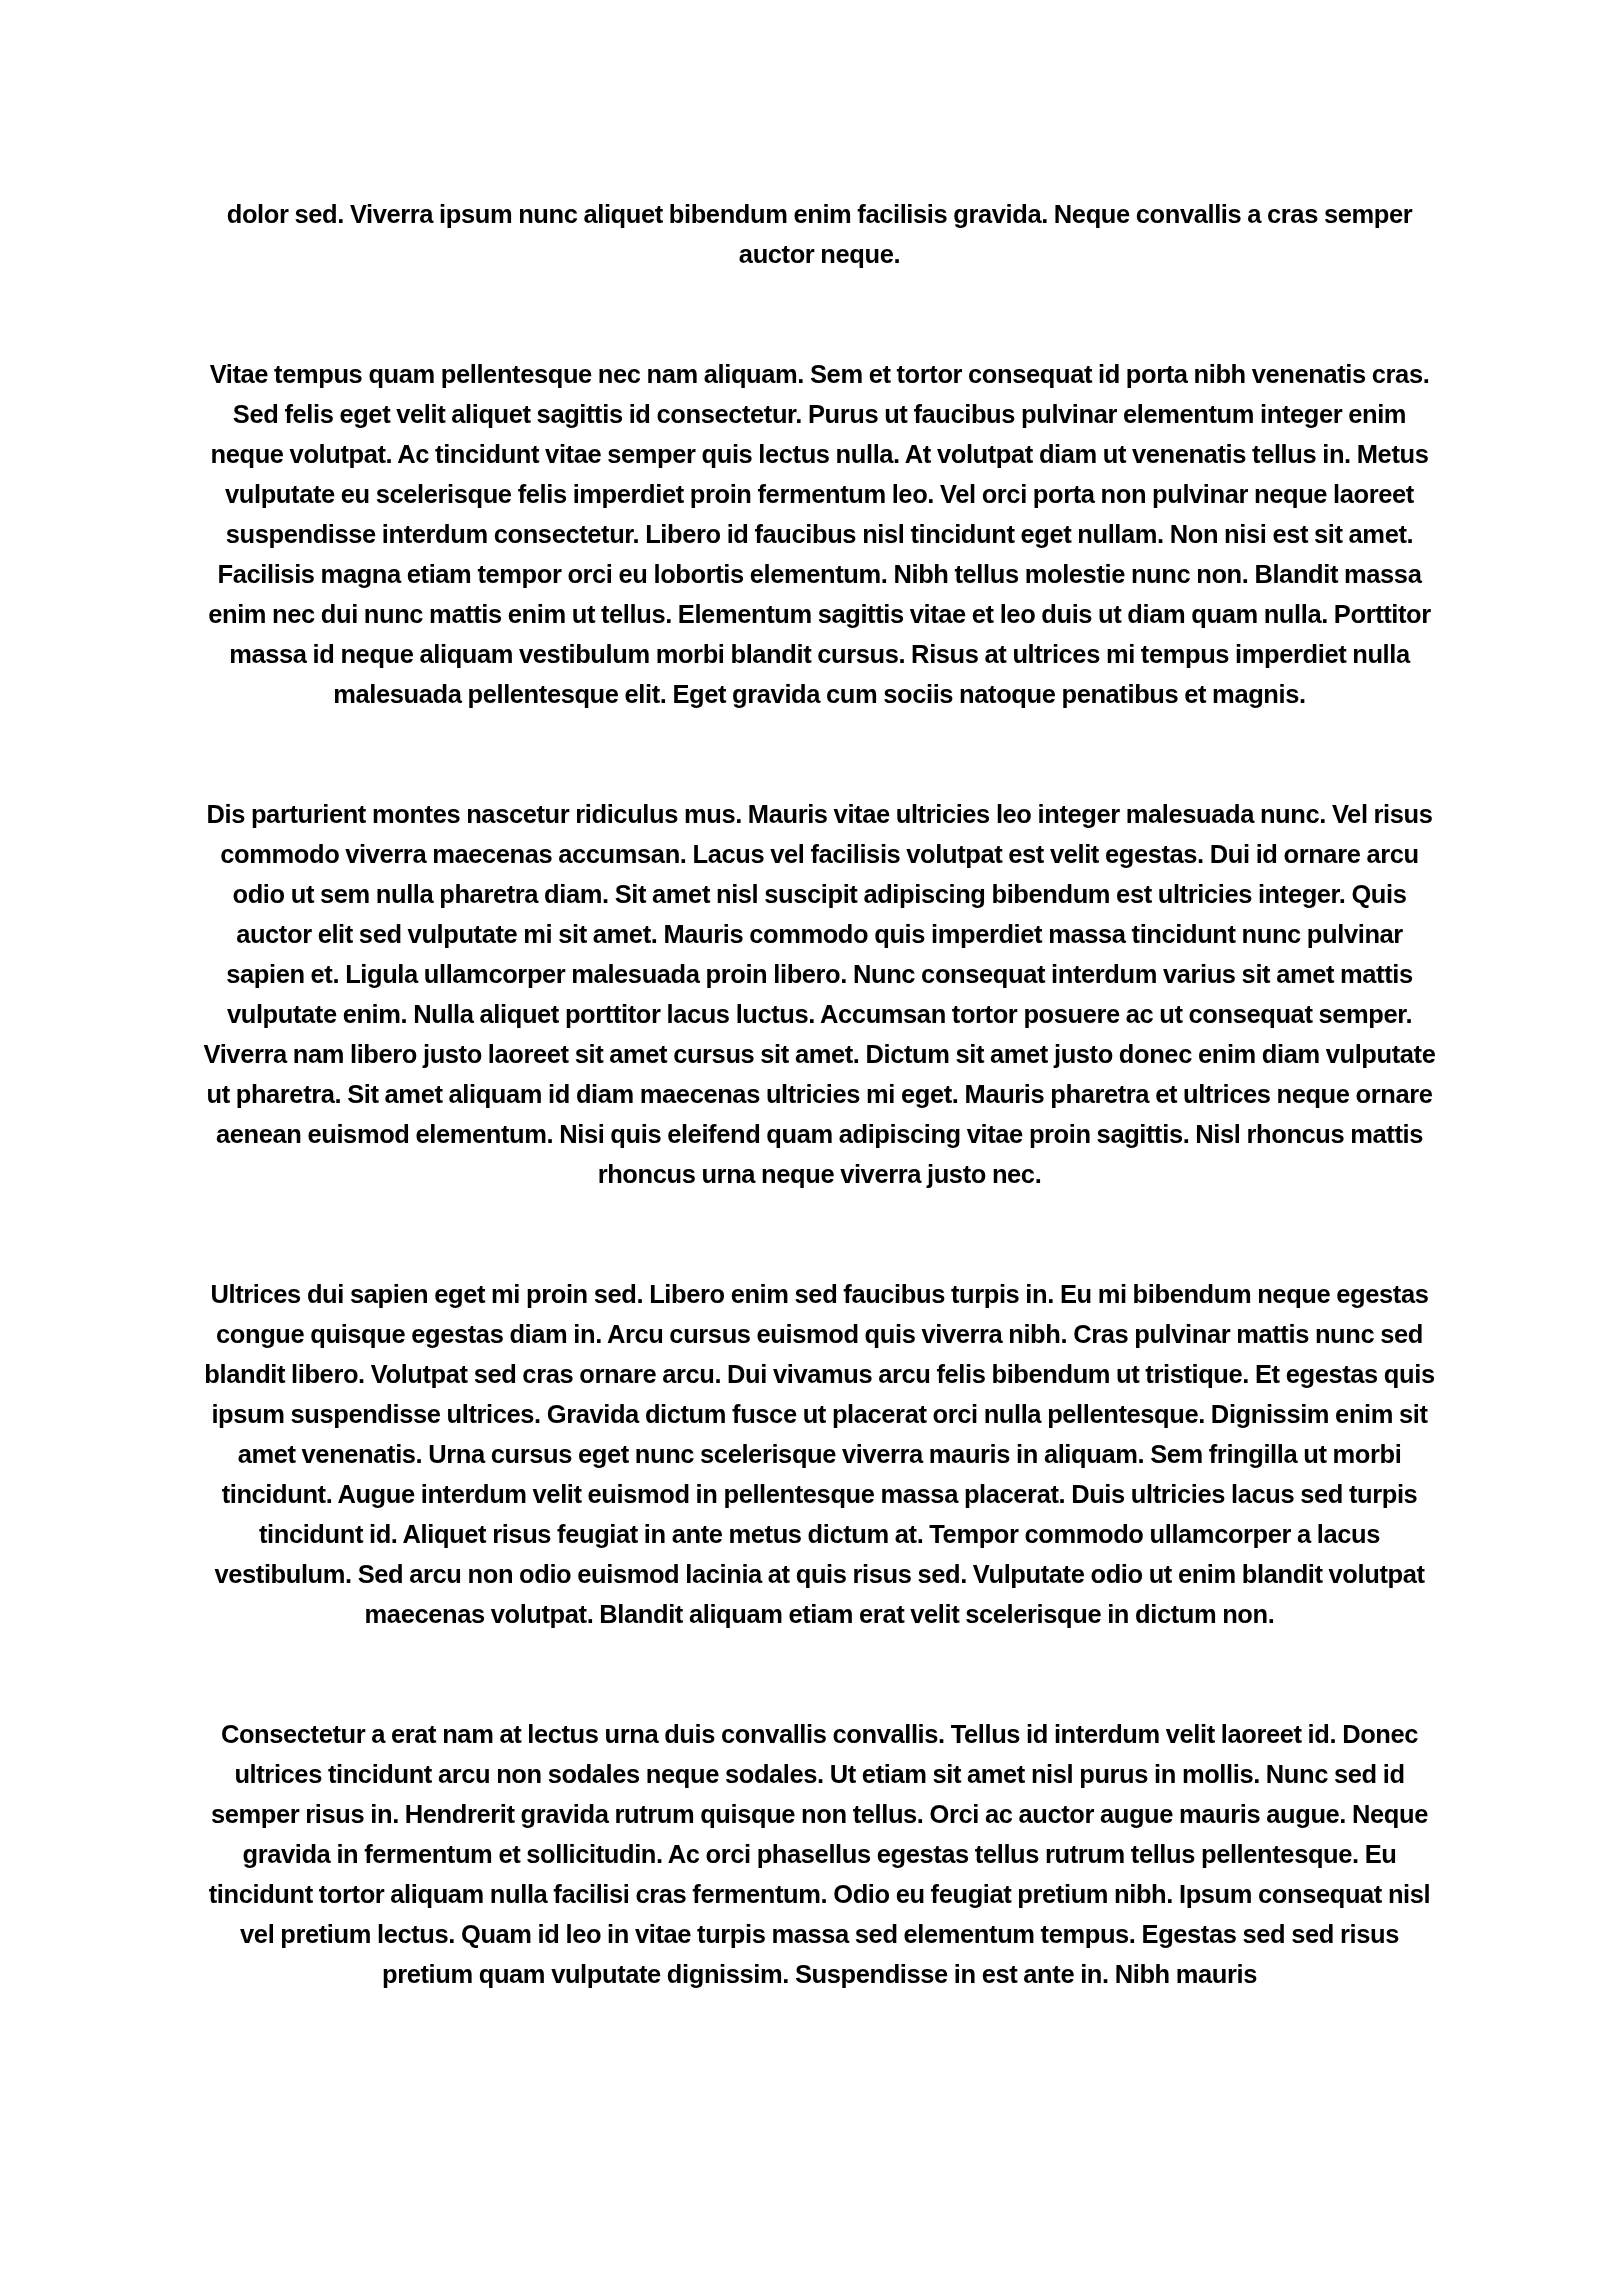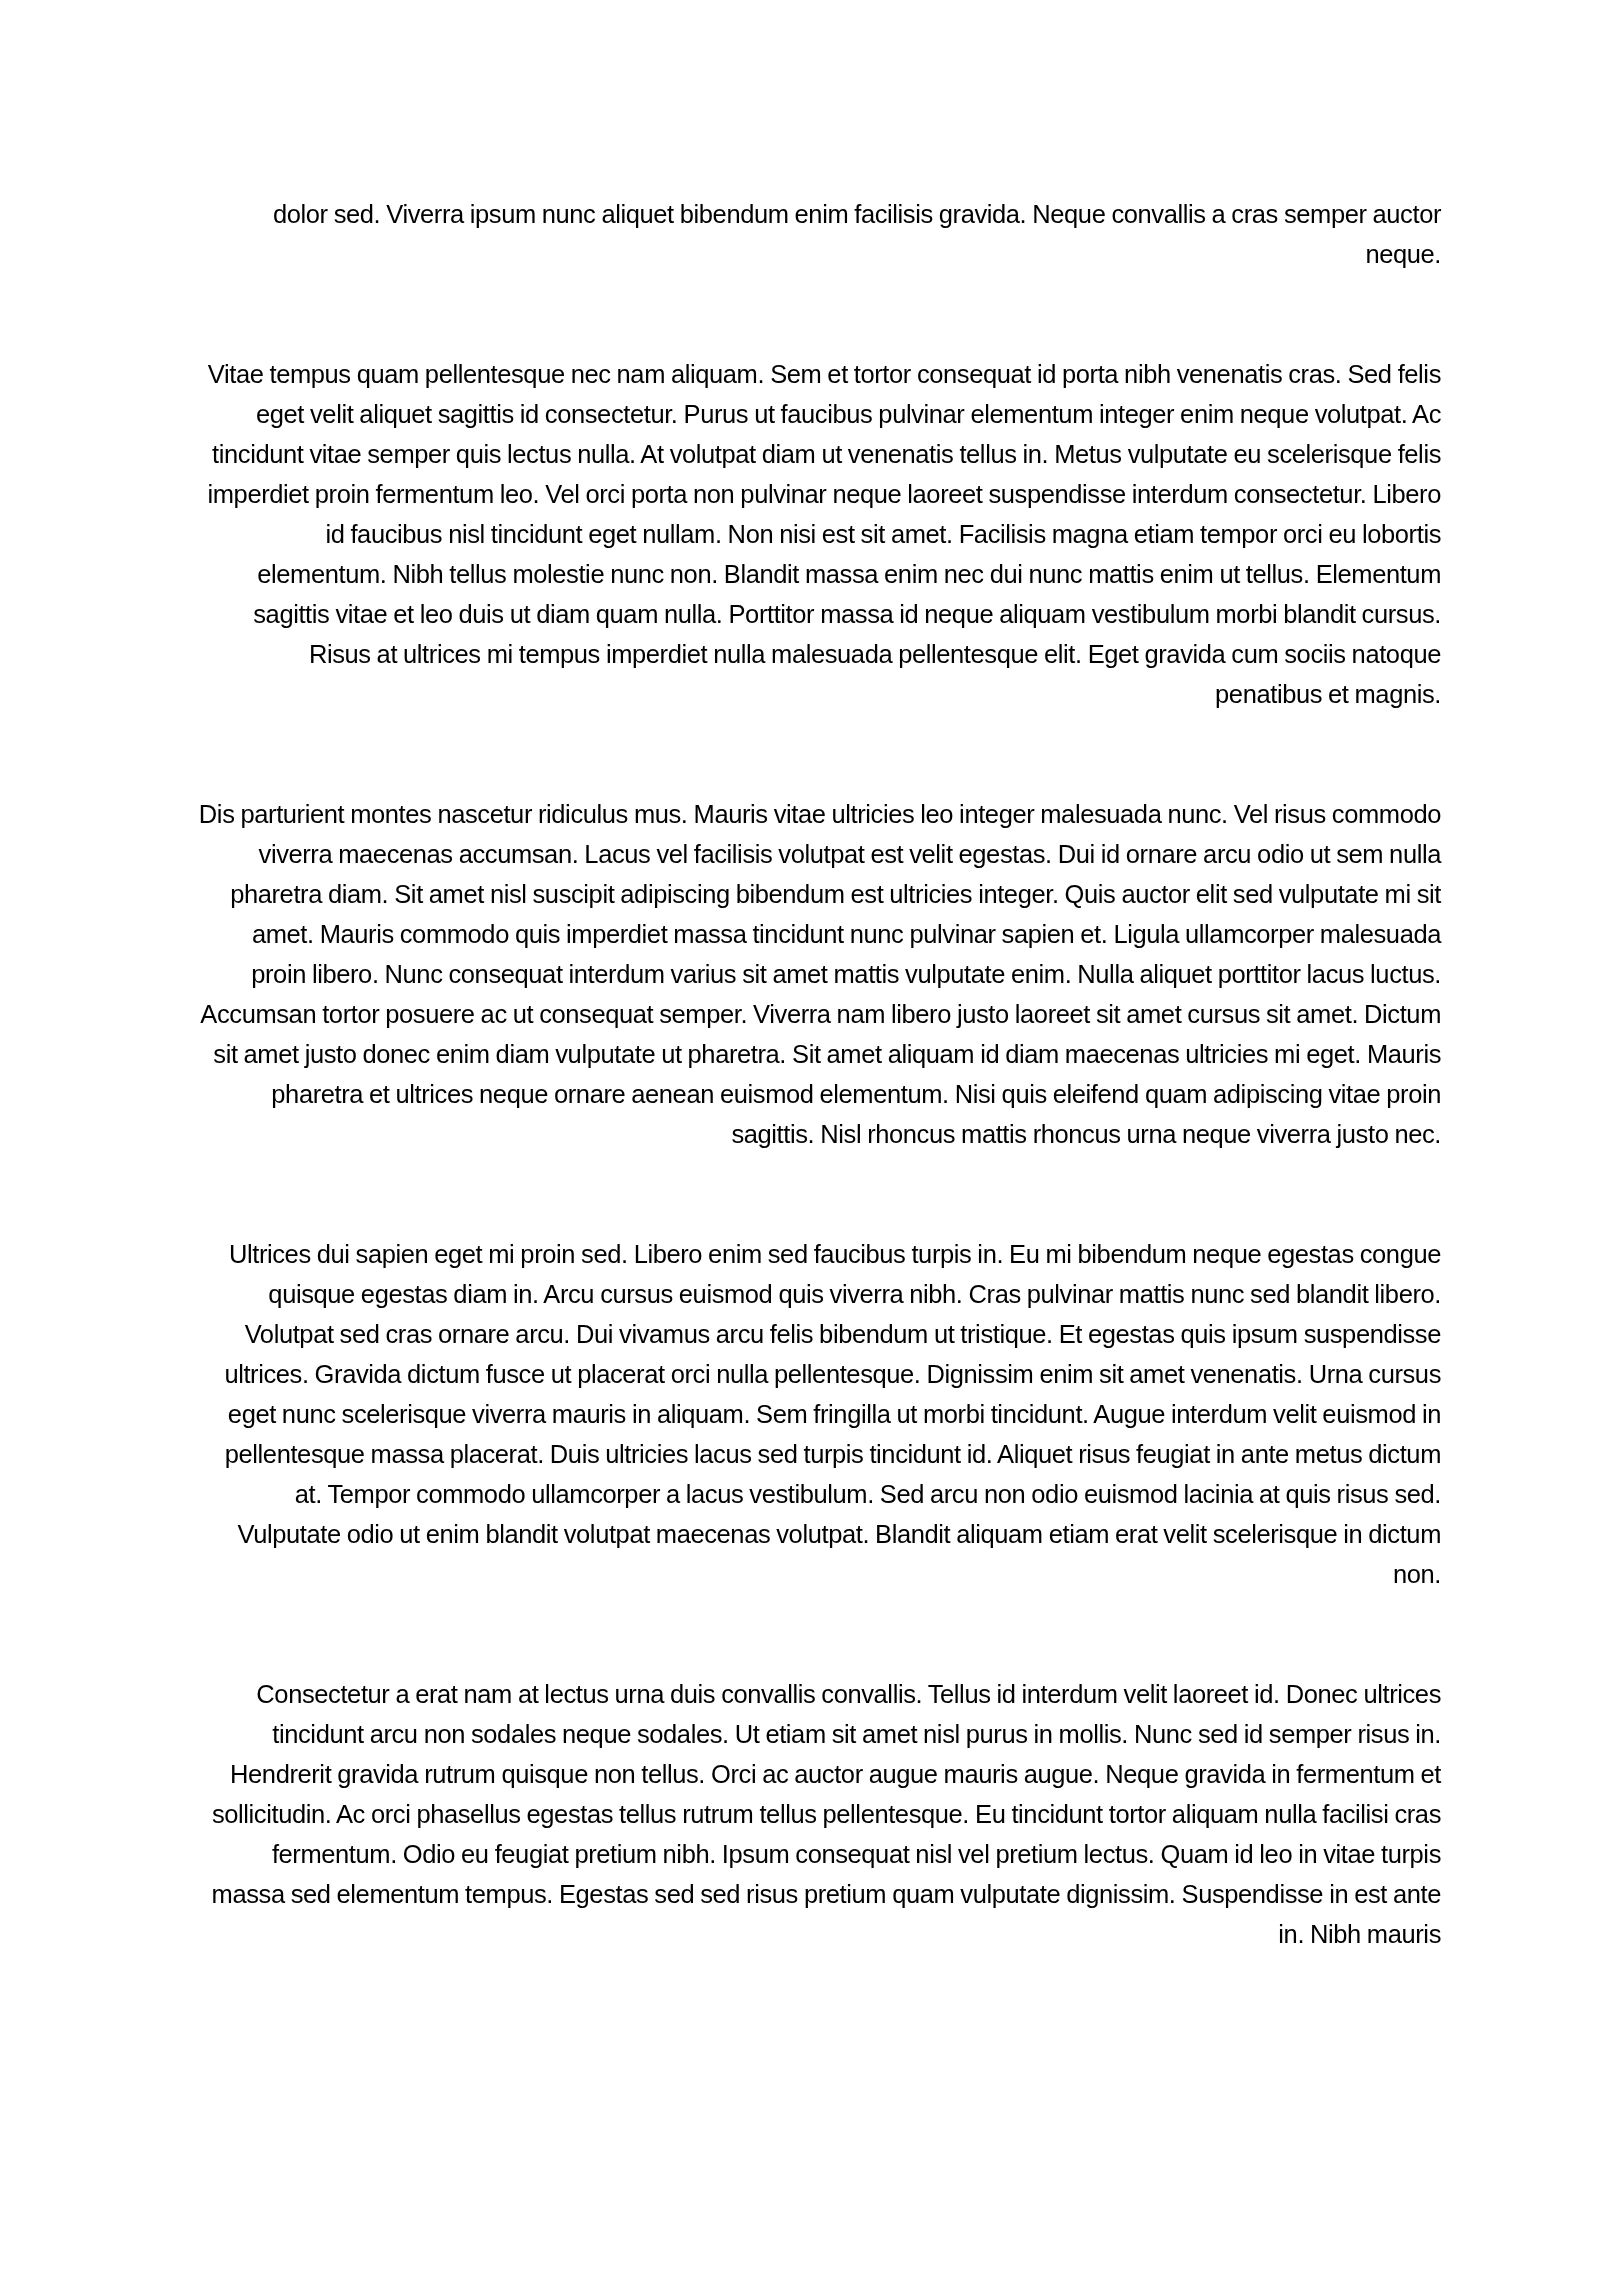--- a/index.html
+++ b/index.html
@@ -9,21 +9,21 @@
       left: 198px;
       top: 194px;
       width: 1243px;
       font-family: "Liberation Sans", sans-serif;
       font-size: 25.5px;
       line-height: 40px;
       color: #000000;
       letter-spacing: -0.4px;
       word-spacing: -0.7px;
     }
-    .para { margin: 0 0 80px 0; text-align: right; }
+    .para { margin: 0 0 80px 0; text-align: center; font-weight: bold; }
     .para:last-child { margin-bottom: 8px; }
   </style>
 </head>
 <body>
 
 <div class="page">
   <p class="para">dolor sed. Viverra ipsum nunc aliquet bibendum enim facilisis gravida. Neque convallis a cras semper auctor neque.</p>
   <p class="para">Vitae tempus quam pellentesque nec nam aliquam. Sem et tortor consequat id porta nibh venenatis cras. Sed felis eget velit aliquet sagittis id consectetur. Purus ut faucibus pulvinar elementum integer enim neque volutpat. Ac tincidunt vitae semper quis lectus nulla. At volutpat diam ut venenatis tellus in. Metus vulputate eu scelerisque felis imperdiet proin fermentum leo. Vel orci porta non pulvinar neque laoreet suspendisse interdum consectetur. Libero id faucibus nisl tincidunt eget nullam. Non nisi est sit amet. Facilisis magna etiam tempor orci eu lobortis elementum. Nibh tellus molestie nunc non. Blandit massa enim nec dui nunc mattis enim ut tellus. Elementum sagittis vitae et leo duis ut diam quam nulla. Porttitor massa id neque aliquam vestibulum morbi blandit cursus. Risus at ultrices mi tempus imperdiet nulla malesuada pellentesque elit. Eget gravida cum sociis natoque penatibus et magnis.</p>
   <p class="para">Dis parturient montes nascetur ridiculus mus. Mauris vitae ultricies leo integer malesuada nunc. Vel risus commodo viverra maecenas accumsan. Lacus vel facilisis volutpat est velit egestas. Dui id ornare arcu odio ut sem nulla pharetra diam. Sit amet nisl suscipit adipiscing bibendum est ultricies integer. Quis auctor elit sed vulputate mi sit amet. Mauris commodo quis imperdiet massa tincidunt nunc pulvinar sapien et. Ligula ullamcorper malesuada proin libero. Nunc consequat interdum varius sit amet mattis vulputate enim. Nulla aliquet porttitor lacus luctus. Accumsan tortor posuere ac ut consequat semper. Viverra nam libero justo laoreet sit amet cursus sit amet. Dictum sit amet justo donec enim diam vulputate ut pharetra. Sit amet aliquam id diam maecenas ultricies mi eget. Mauris pharetra et ultrices neque ornare aenean euismod elementum. Nisi quis eleifend quam adipiscing vitae proin sagittis. Nisl rhoncus mattis rhoncus urna neque viverra justo nec.</p>
   <p class="para">Ultrices dui sapien eget mi proin sed. Libero enim sed faucibus turpis in. Eu mi bibendum neque egestas congue quisque egestas diam in. Arcu cursus euismod quis viverra nibh. Cras pulvinar mattis nunc sed blandit libero. Volutpat sed cras ornare arcu. Dui vivamus arcu felis bibendum ut tristique. Et egestas quis ipsum suspendisse ultrices. Gravida dictum fusce ut placerat orci nulla pellentesque. Dignissim enim sit amet venenatis. Urna cursus eget nunc scelerisque viverra mauris in aliquam. Sem fringilla ut morbi tincidunt. Augue interdum velit euismod in pellentesque massa placerat. Duis ultricies lacus sed turpis tincidunt id. Aliquet risus feugiat in ante metus dictum at. Tempor commodo ullamcorper a lacus vestibulum. Sed arcu non odio euismod lacinia at quis risus sed. Vulputate odio ut enim blandit volutpat maecenas volutpat. Blandit aliquam etiam erat velit scelerisque in dictum non.</p>

